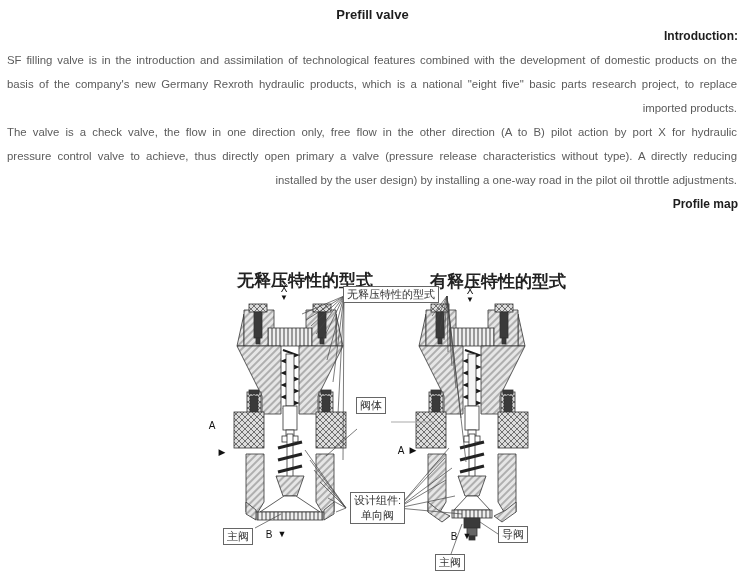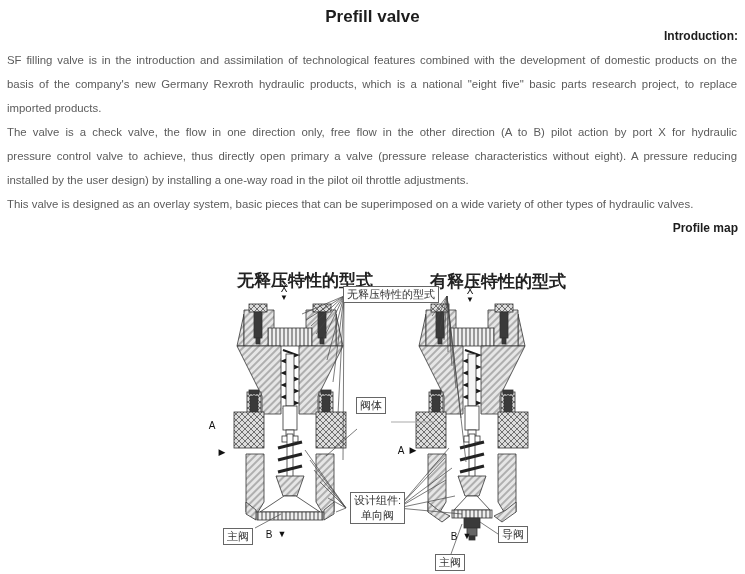--- a/index.html
+++ b/index.html
@@ -1,24 +1,24 @@
 <!DOCTYPE html>
 <html><head>
 <meta charset="utf-8">
 <style>
   html,body { margin:0; padding:0; background:#ffffff; }
   body { width:745px; height:574px; font-family:"Liberation Sans", sans-serif; overflow:hidden; }
   .page { position:relative; width:745px; height:574px; background:#fff; }
 
   .title { margin:0; padding-top:7px; height:17px; text-align:center;
-           font-size:17px; font-weight:bold; color:#1d1d1d; }
+           font-size:13px; font-weight:bold; color:#1d1d1d; }
   .heading { margin:0; padding:0 7px; font-size:12px; font-weight:bold;
              color:#1d1d1d; line-height:24px; height:24px;text-align:right; }
   .tline { margin:0; padding:0 8px 0 7px; font-size:11.4px; color:#5b5b5b;
-           line-height:24px; height:24px; white-space:normal; }
+           line-height:24px; height:24px; white-space:normal;text-align:right; }
   .tline.j { text-align:justify; text-align-last:justify; }
 
   .diagram { position:absolute; left:0; top:264px; width:745px; height:310px; }
   .diagram svg { position:absolute; left:0; top:0; }
 
   .vtitle { position:absolute; width:110px; text-align:center; font-size:17px;
             font-weight:bold; color:#222; white-space:nowrap; }
   .vtitle.l { left:237px; top:5px; }
   .vtitle.r { left:430px; top:6px; }
 
@@ -42,24 +42,23 @@
 <div class="page">
 
   <h1 class="title">Prefill valve</h1>
   <div class="heading">Introduction:</div>
 
   <div class="tline j">SF filling valve is in the introduction and assimilation of technological features combined with the development of domestic products on the</div>
   <div class="tline j">basis of the company's new Germany Rexroth hydraulic products, which is a national "eight five" basic parts research project, to replace</div>
   <div class="tline">imported products.</div>
 
   <div class="tline j">The valve is a check valve, the flow in one direction only, free flow in the other direction (A to B) pilot action by port X for hydraulic</div>
-  <div class="tline j">pressure control valve to achieve, thus directly open primary a valve (pressure release characteristics without eight). A pressure reducing</div>
+  <div class="tline j">pressure control valve to achieve, thus directly open primary a valve (pressure release characteristics without type). A directly reducing</div>
   <div class="tline">installed by the user design) by installing a one-way road in the pilot oil throttle adjustments.</div>
 
-  <div class="tline">This valve is designed as an overlay system, basic pieces that can be superimposed on a wide variety of other types of hydraulic valves.</div>
 
   <div class="heading">Profile map</div>
 
   <div class="diagram">
 
     <svg width="745" height="310" viewBox="0 0 745 310">
       <defs>
         <pattern id="h1" patternUnits="userSpaceOnUse" width="5" height="5" patternTransform="rotate(45)">
           <rect width="5" height="5" fill="#e6e6e6"></rect>
           <line x1="1" y1="0" x2="1" y2="5" stroke="#8a8a8a" stroke-width="1.2"></line>

